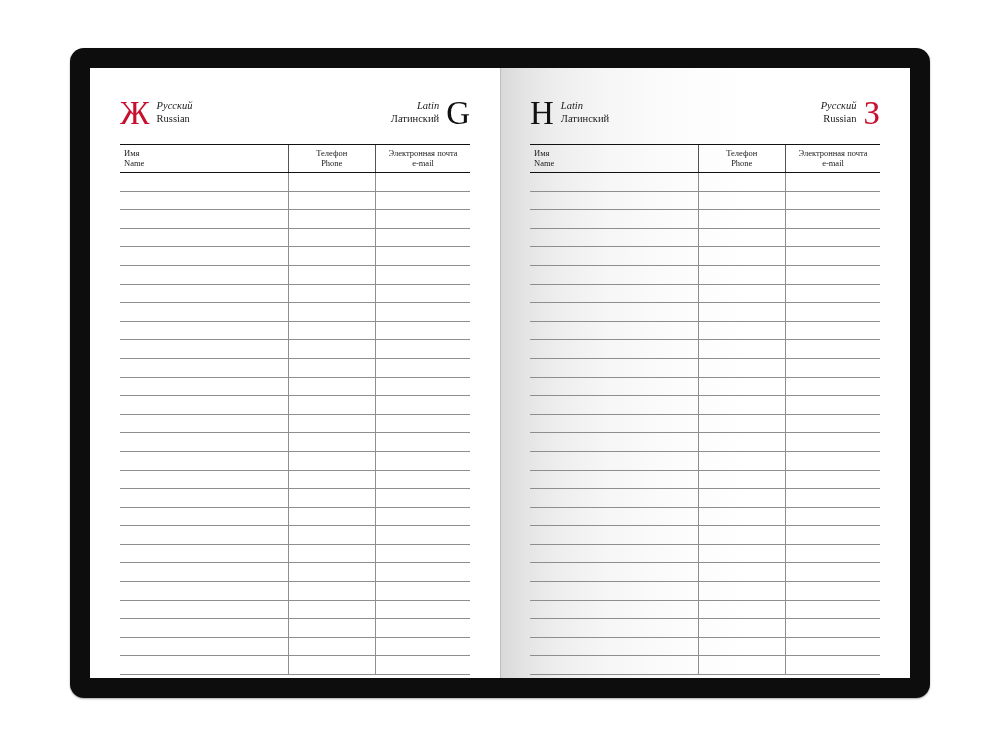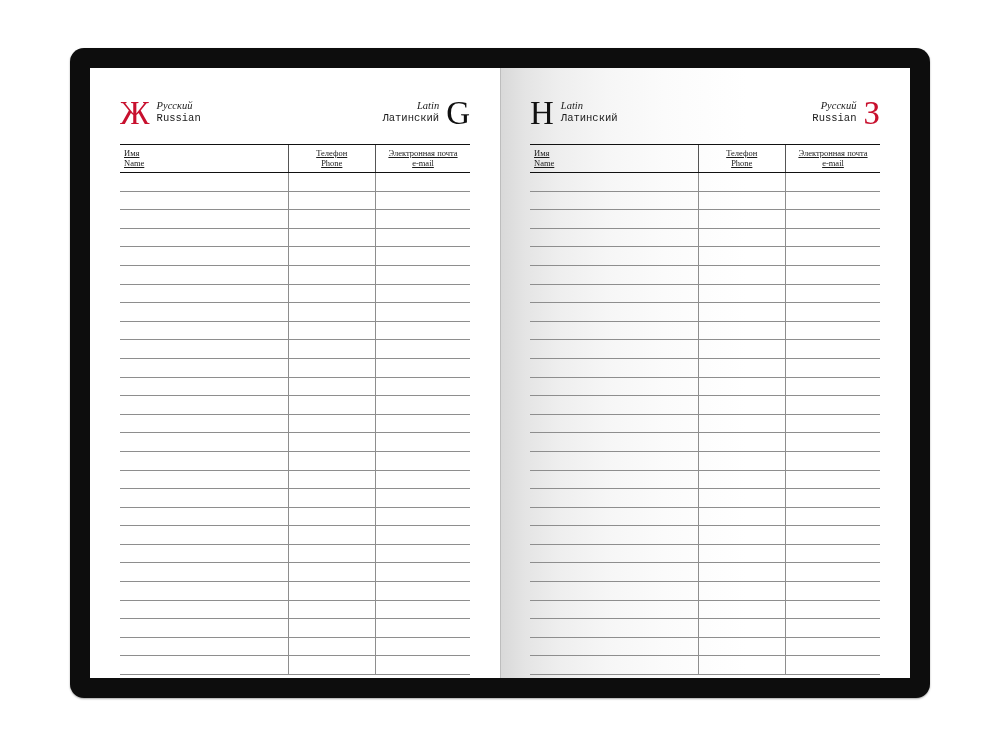--- a/index.html
+++ b/index.html
@@ -98,21 +98,21 @@
   .big-letter.red { color: #c8102e; }
   .big-letter.black { color: #111111; }
 
   .lang-block {
     font-size: 10.5px;
     line-height: 13px;
     color: #1a1a1a;
     padding-top: 3px;
   }
   .lang-block .l1 { display: block; font-style: italic; }
-  .lang-block .l2 { display: block; font-family: Liberation Mono, monospace; }
+  .lang-block .l2 { display: block; }
 
   .hdr-left-group {
     display: flex;
     align-items: flex-start;
     gap: 7px;
   }
   .hdr-right-group {
     display: flex;
     align-items: flex-start;
     gap: 7px;
@@ -134,21 +134,20 @@
 
   table.contacts thead th {
     font-weight: normal;
     font-size: 8.5px;
     line-height: 10px;
     color: #1a1a1a;
     padding: 3px 4px 4px 4px;
     border-top: 1.3px solid #111111;
     border-bottom: 1.3px solid #111111;
     vertical-align: top;
-    text-decoration: underline;
   }
   th.h-name { text-align: left; }
   th.h-phone, th.h-mail { text-align: center; }
   th.h-phone, th.h-mail { border-left: 0.8px solid #555; }
   th .sub { display: block; }
 
   table.contacts tbody td {
     height: 17.6px;
     border-bottom: 0.8px solid #8e8e8e;
     padding: 0;

